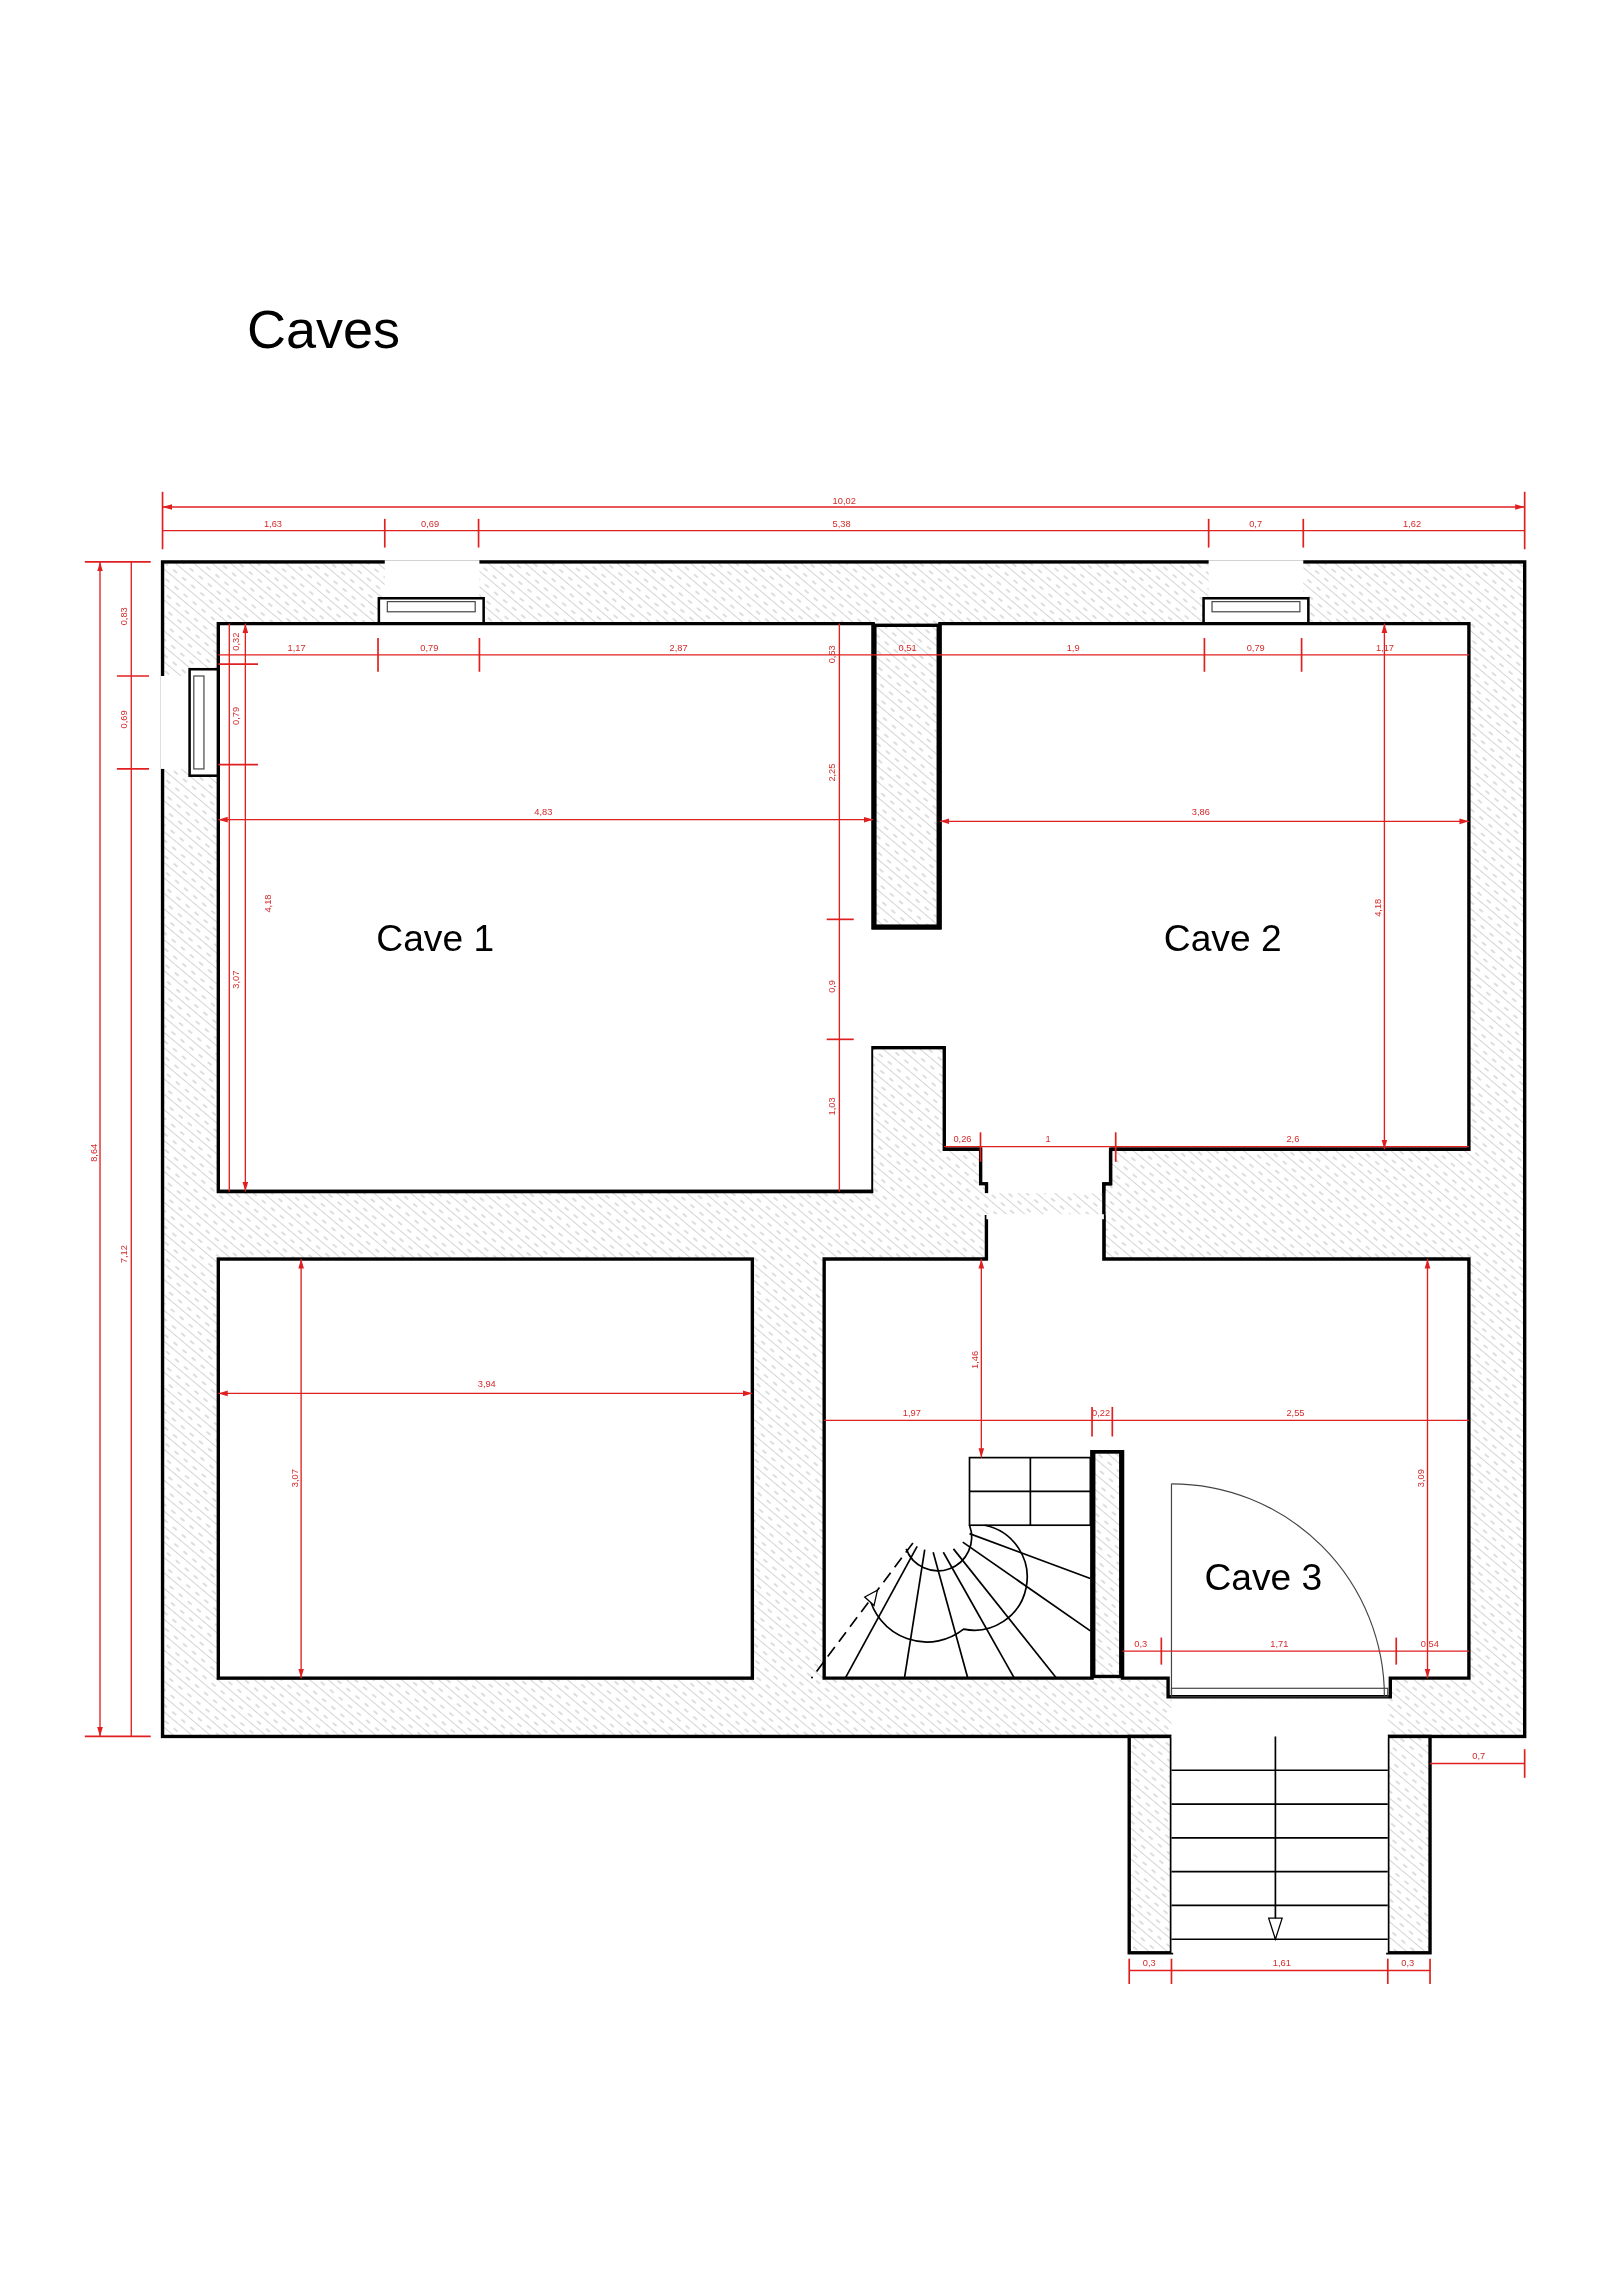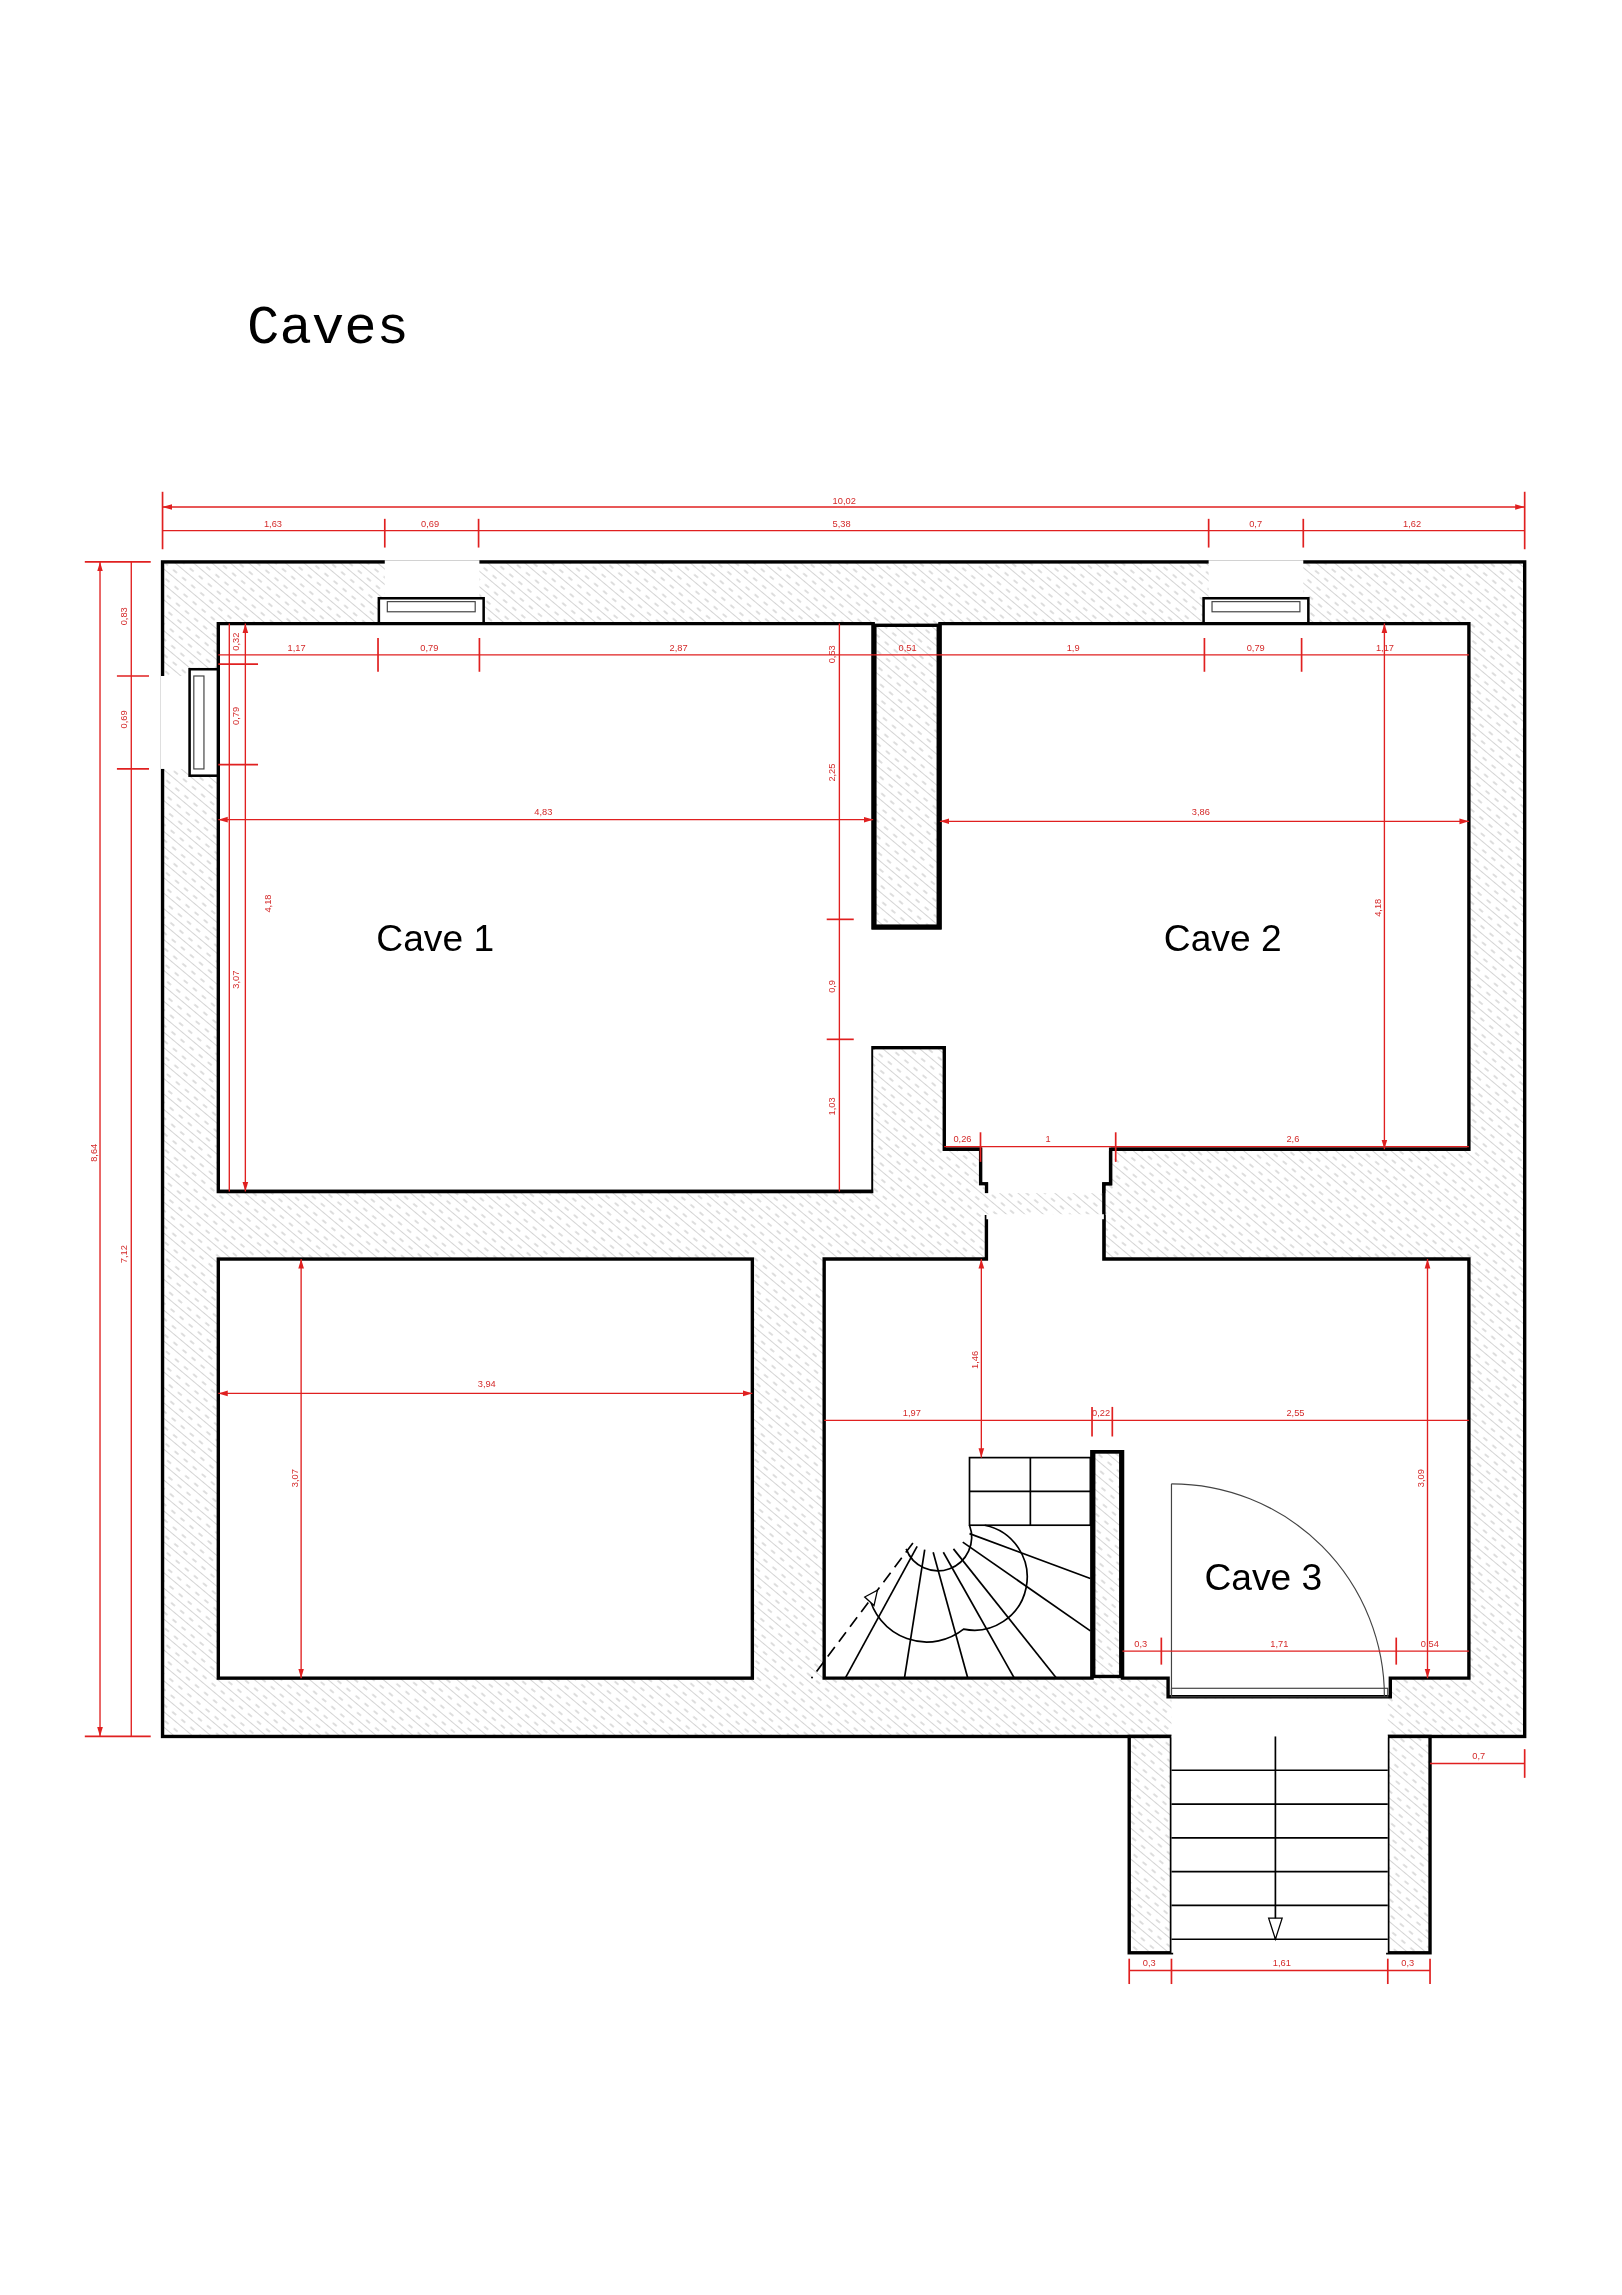--- a/index.html
+++ b/index.html
@@ -1,17 +1,17 @@
 <!DOCTYPE html>
 <html style="font-size:13.5px"><head>
 <meta charset="utf-8">
 <style>
   html, body { margin: 0; padding: 0; background: #ffffff; }
   body { width: 1623px; height: 2295px; position: relative; overflow: hidden; font-family: "Liberation Sans", sans-serif; }
-  .title { position: absolute; left: 247px; top: 298px; font-size: 54px; color: #000; font-family: Liberation Mono, monospace; }
+  .title { position: absolute; left: 247px; top: 298px; font-size: 54px; color: #000; font-family: Liberation Sans, sans-serif; }
   svg { position: absolute; left: 0; top: 0; }
   .room-label { font-family: "Liberation Sans", sans-serif; font-size: 44px; fill: #000; }
   .dim { font-family: "Liberation Sans", sans-serif; font-size: 11px; fill: #d42a2a; }
   .dimline { stroke: #e02020; stroke-width: 1.6; fill: none; }
   .tick { stroke: #e02020; stroke-width: 2; }
   .wall { fill: url(#hatch); stroke: #000; stroke-width: 4; stroke-linejoin: miter; }
   .interior { fill: #fff; stroke: #000; stroke-width: 4; }
   .thin { stroke: #444; stroke-width: 1.4; fill: none; }
   .stair { stroke: #000; stroke-width: 2; fill: none; }
 </style>

